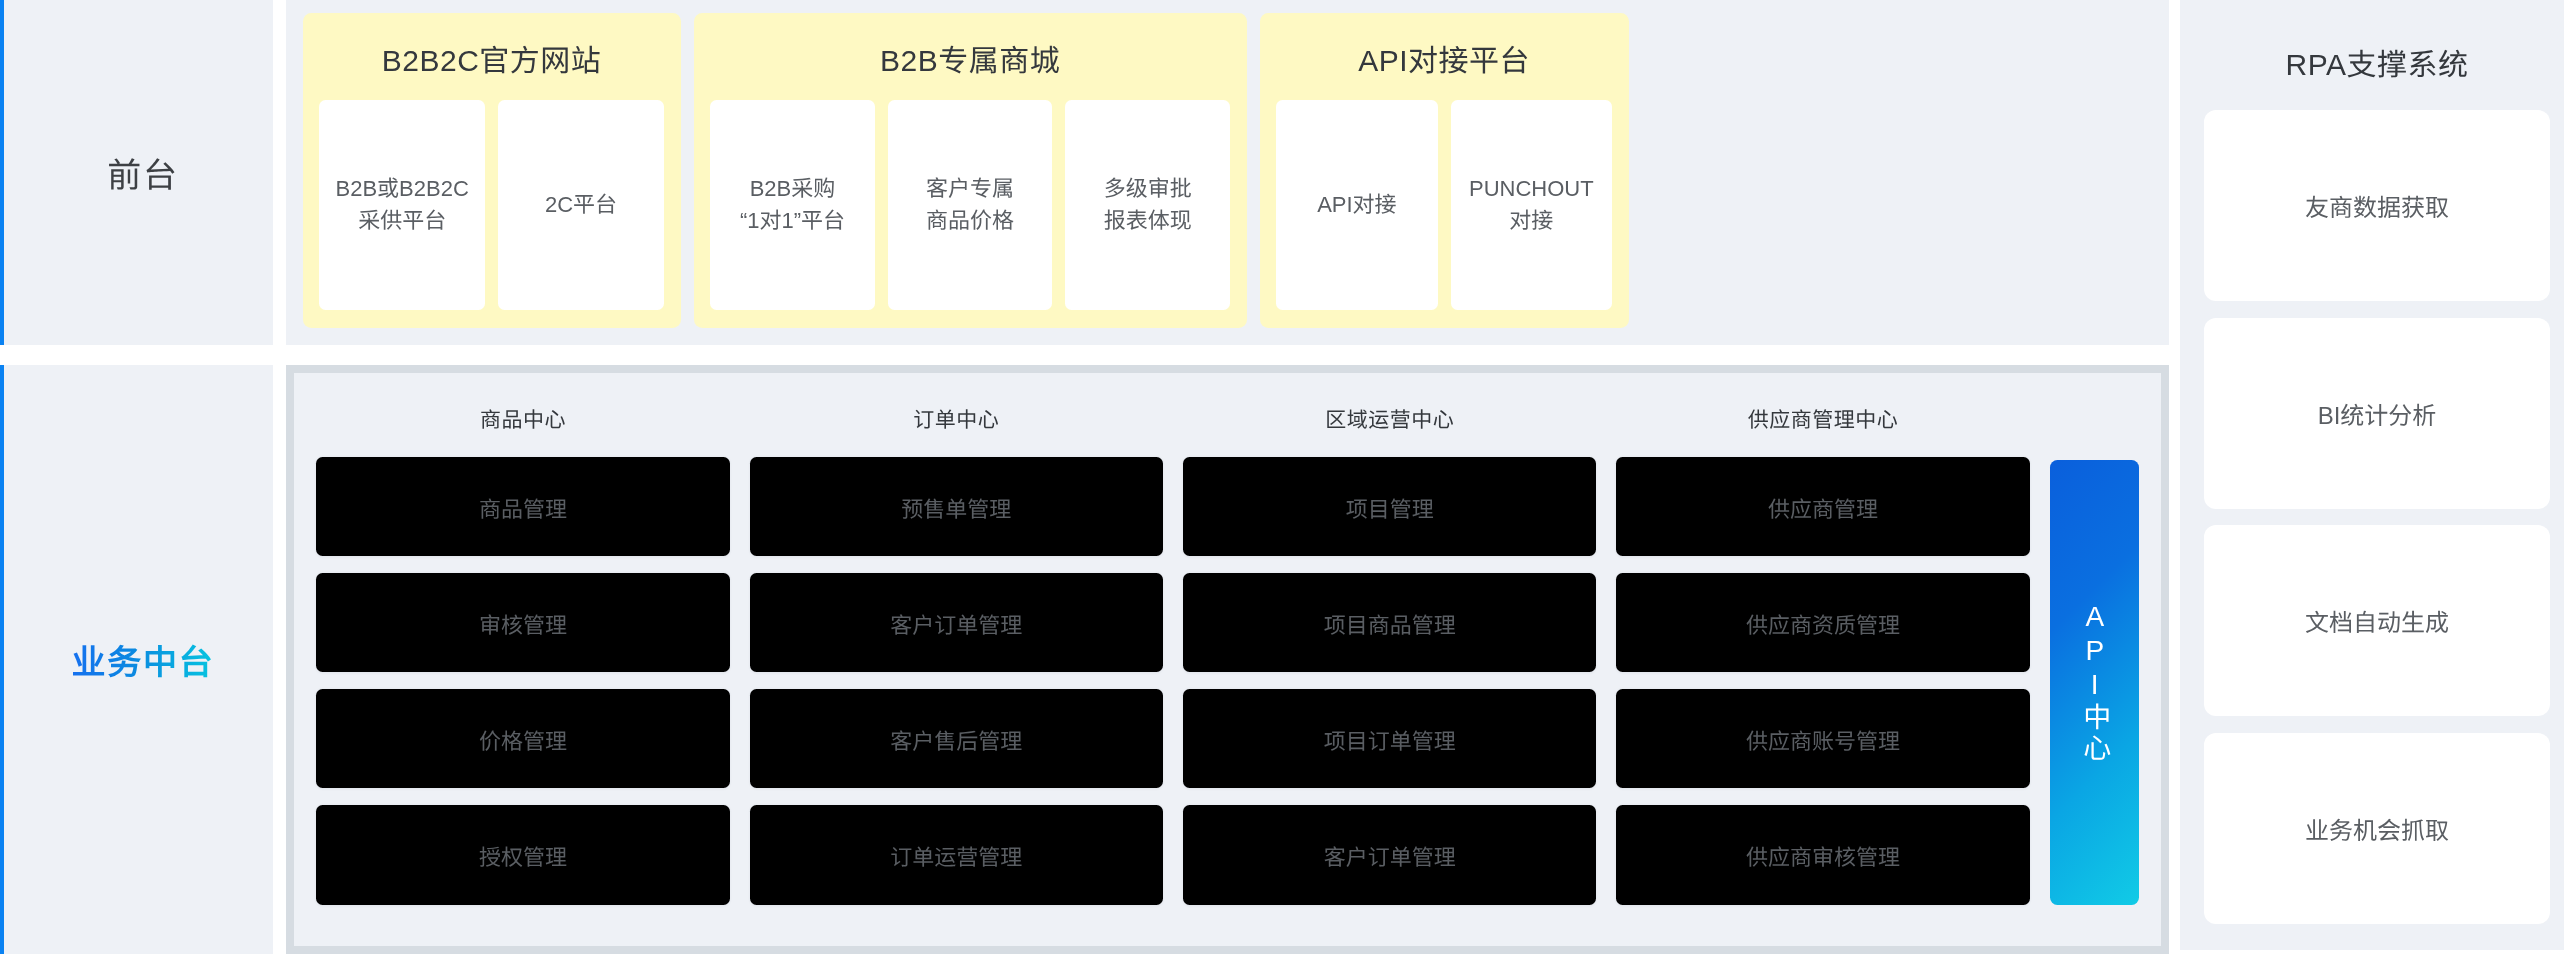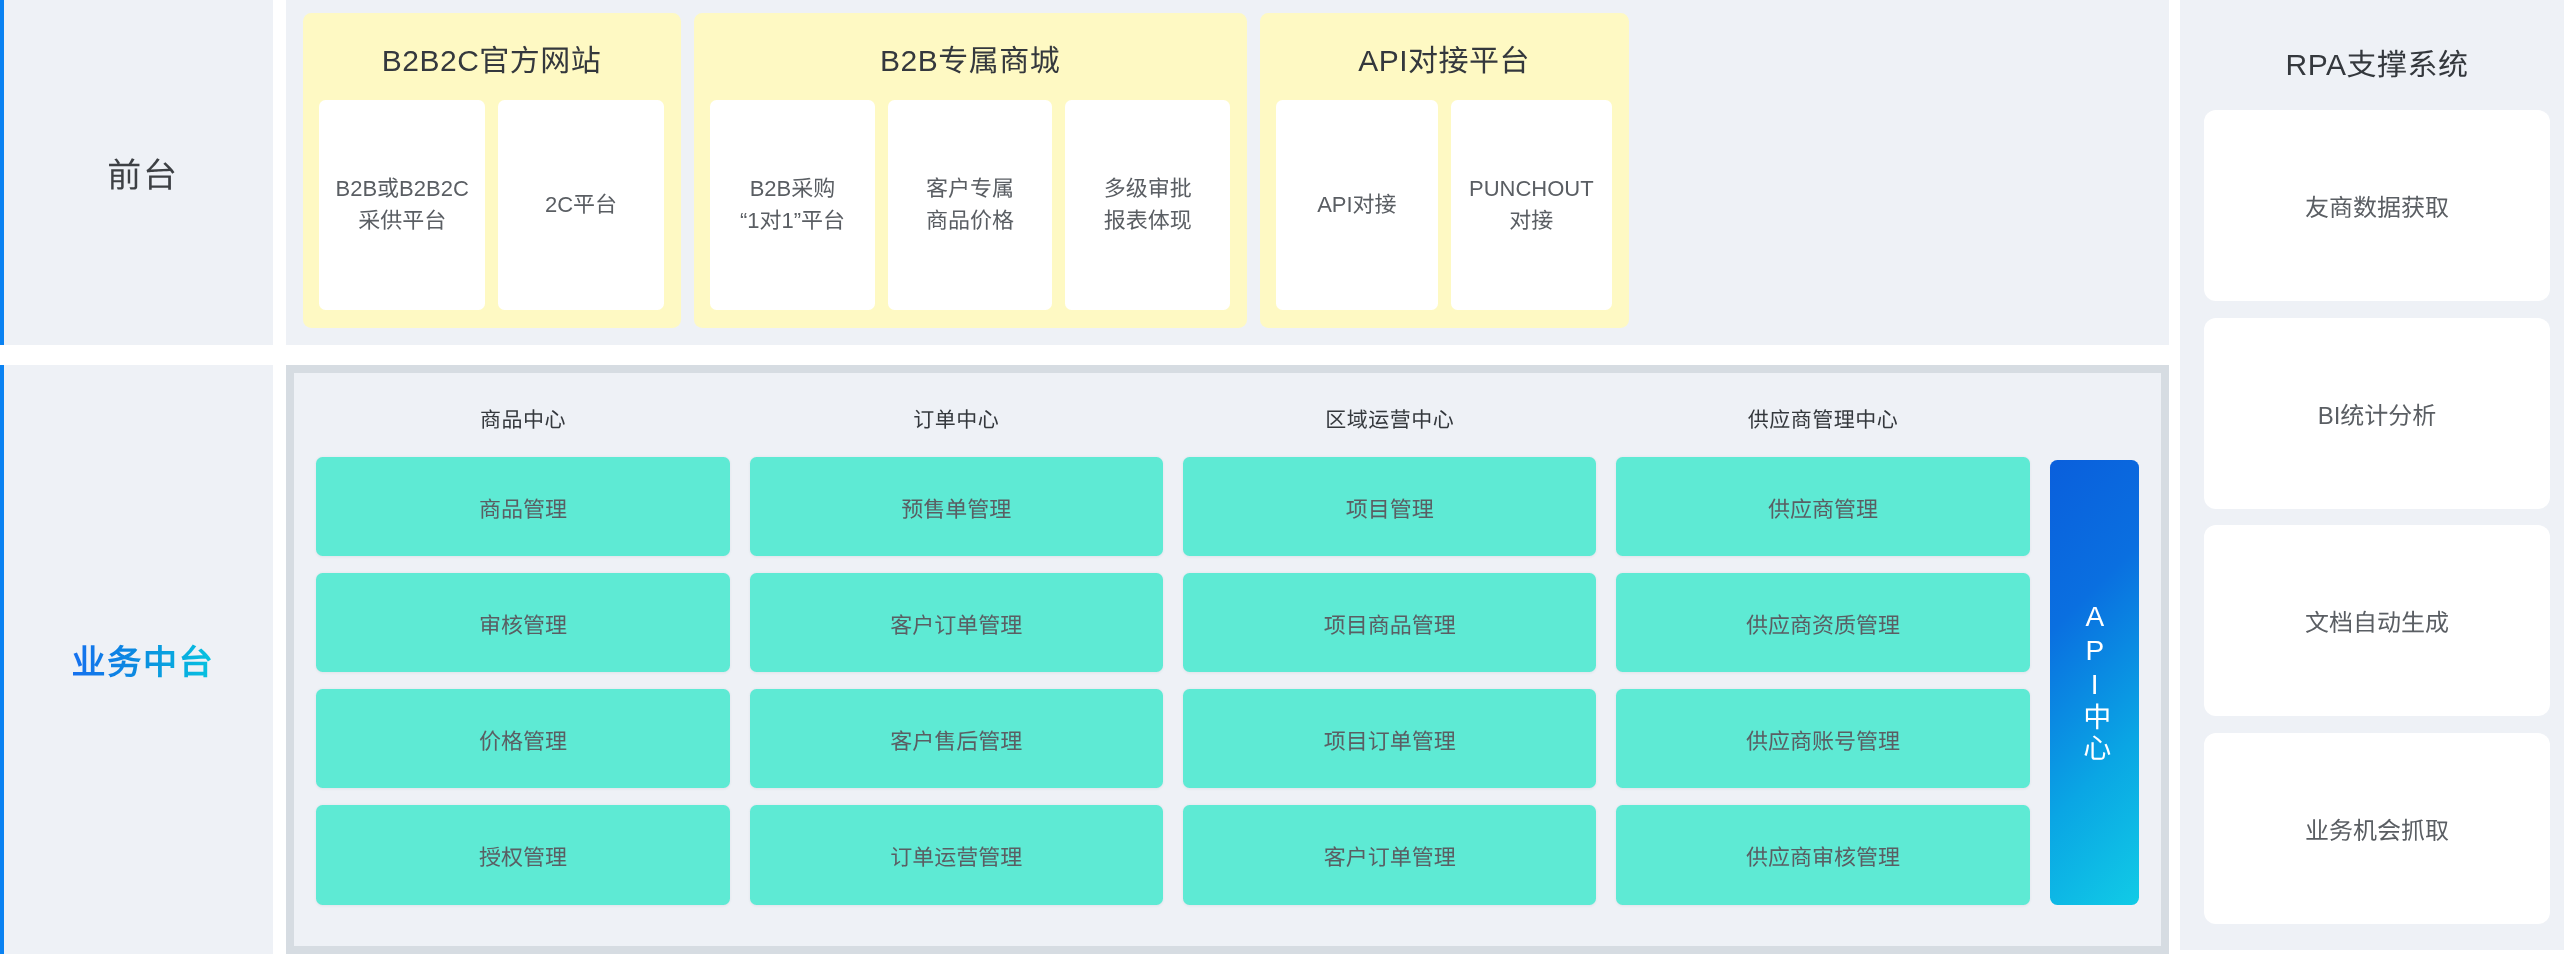--- a/index.html
+++ b/index.html
@@ -137,21 +137,21 @@
     letter-spacing: 0.5px;
   }
   .mid-cards {
     display: flex;
     flex-direction: column;
     gap: 16.6px;
     flex: 1;
   }
   .mid-card {
     flex: 1;
-    background: #5eead4;
+    background: #000000;
     border-radius: 6.5px;
     box-shadow: 0 0.9px 2.8px rgba(40,60,90,0.07);
     display: flex;
     align-items: center;
     justify-content: center;
     font-size: 22px;
     color: #5a5e63;
     text-align: center;
     padding: 3.7px 5.5px;
   }

